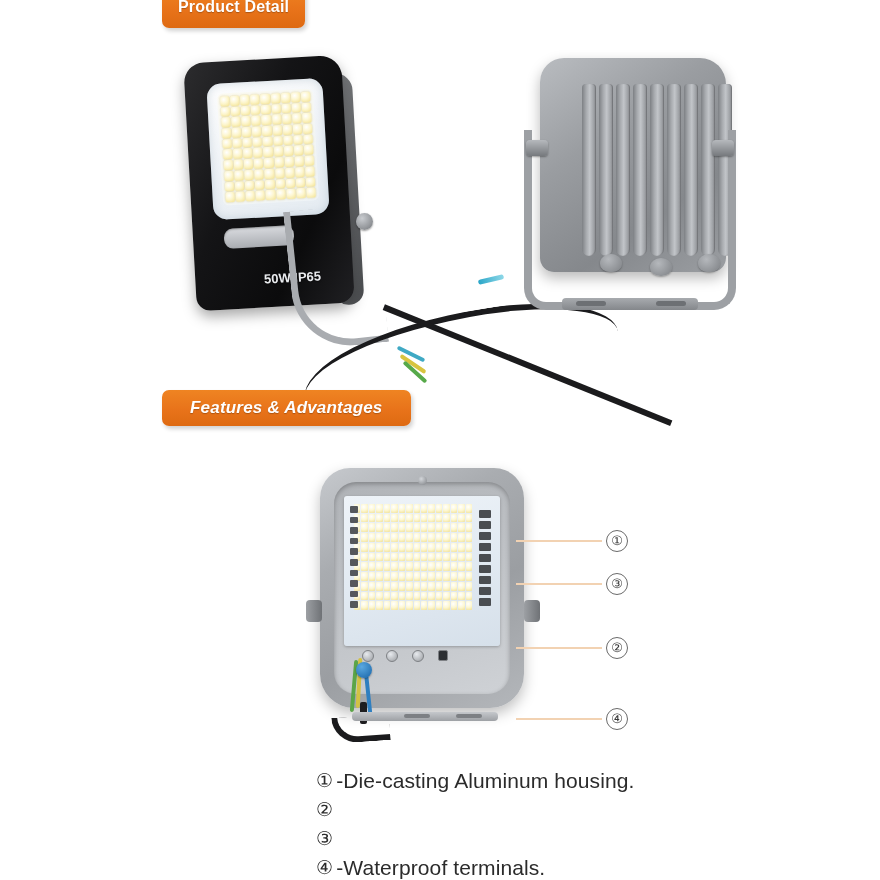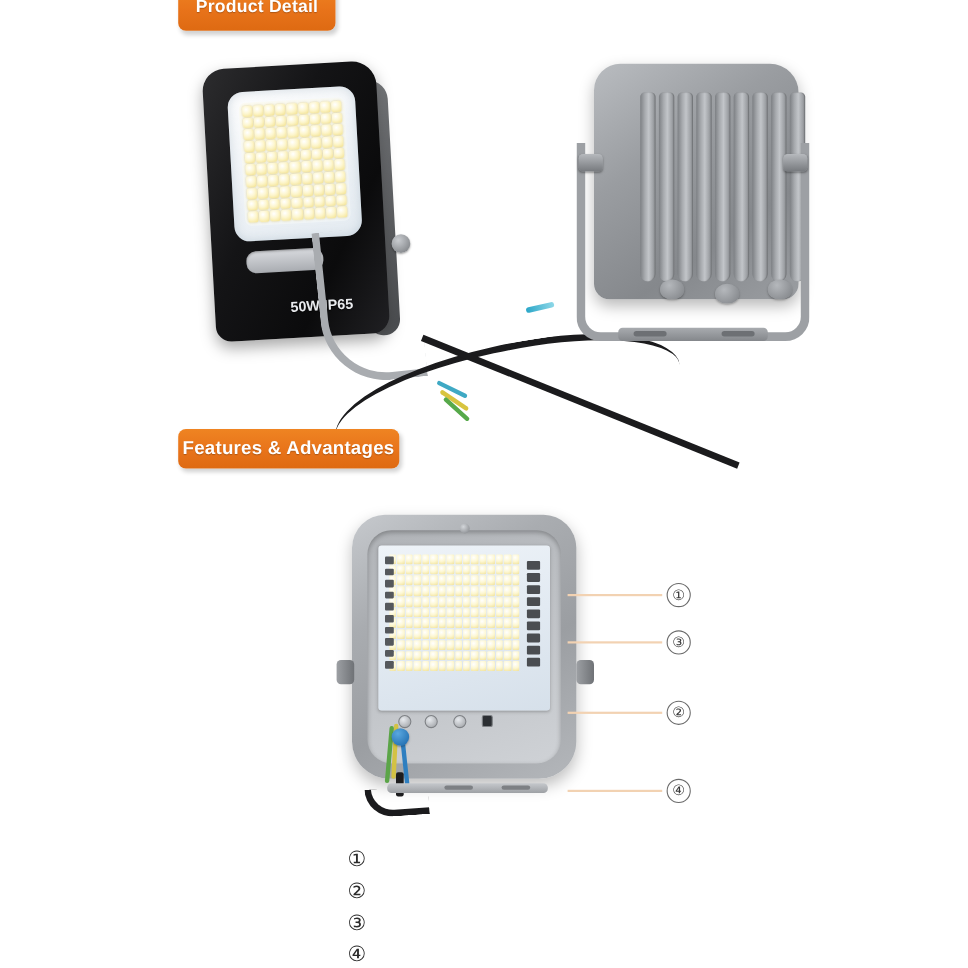--- a/index.html
+++ b/index.html
@@ -24,22 +24,23 @@
     border-radius:7px;
     box-shadow:2px 3px 4px rgba(0,0,0,.18);
     text-shadow:0 1px 1px rgba(0,0,0,.25);
     white-space:nowrap;
   }
   #banner-product{
     left:162px; top:-14px; height:42px; padding:0 16px;
     font-size:16px;
   }
   #banner-features{
-    left:162px; top:390px; height:36px; padding:0 4px;
+    left:162px; top:390px; height:36px; padding:0 28px;
     font-size:17px;
+    font-style:italic;
   }
 
   
   .art{ position:absolute; }
 
   
   #front-view{ left:186px; top:55px; width:210px; height:300px; }
   .fv-body{
     position:absolute; left:4px; top:4px; width:158px; height:248px;
     background:linear-gradient(118deg,#2c2c2e 0%,#141416 38%,#0b0b0c 72%,#202023 100%);
@@ -685,25 +686,27 @@
       <div class="callout-num" style="left: 606px; top: 573px;">③</div>
       <div class="leader" style="left: 516px; top: 647px; width: 86px;"></div>
       <div class="callout-num" style="left: 606px; top: 637px;">②</div>
       <div class="leader" style="left: 516px; top: 718px; width: 86px;"></div>
       <div class="callout-num" style="left: 606px; top: 708px;">④</div>
     </div>
 
   <div id="feature-list">
       <div class="feat-row">
         <span class="feat-mark">①</span>
+        <span>-Die-casting Aluminum housing.</span>
       </div>
       <div class="feat-row">
         <span class="feat-mark">②</span>
       </div>
       <div class="feat-row">
         <span class="feat-mark">③</span>
       </div>
       <div class="feat-row">
         <span class="feat-mark">④</span>
+        <span>-Waterproof terminals.</span>
       </div>
     </div>
 
 </div>
 
 </body></html>

